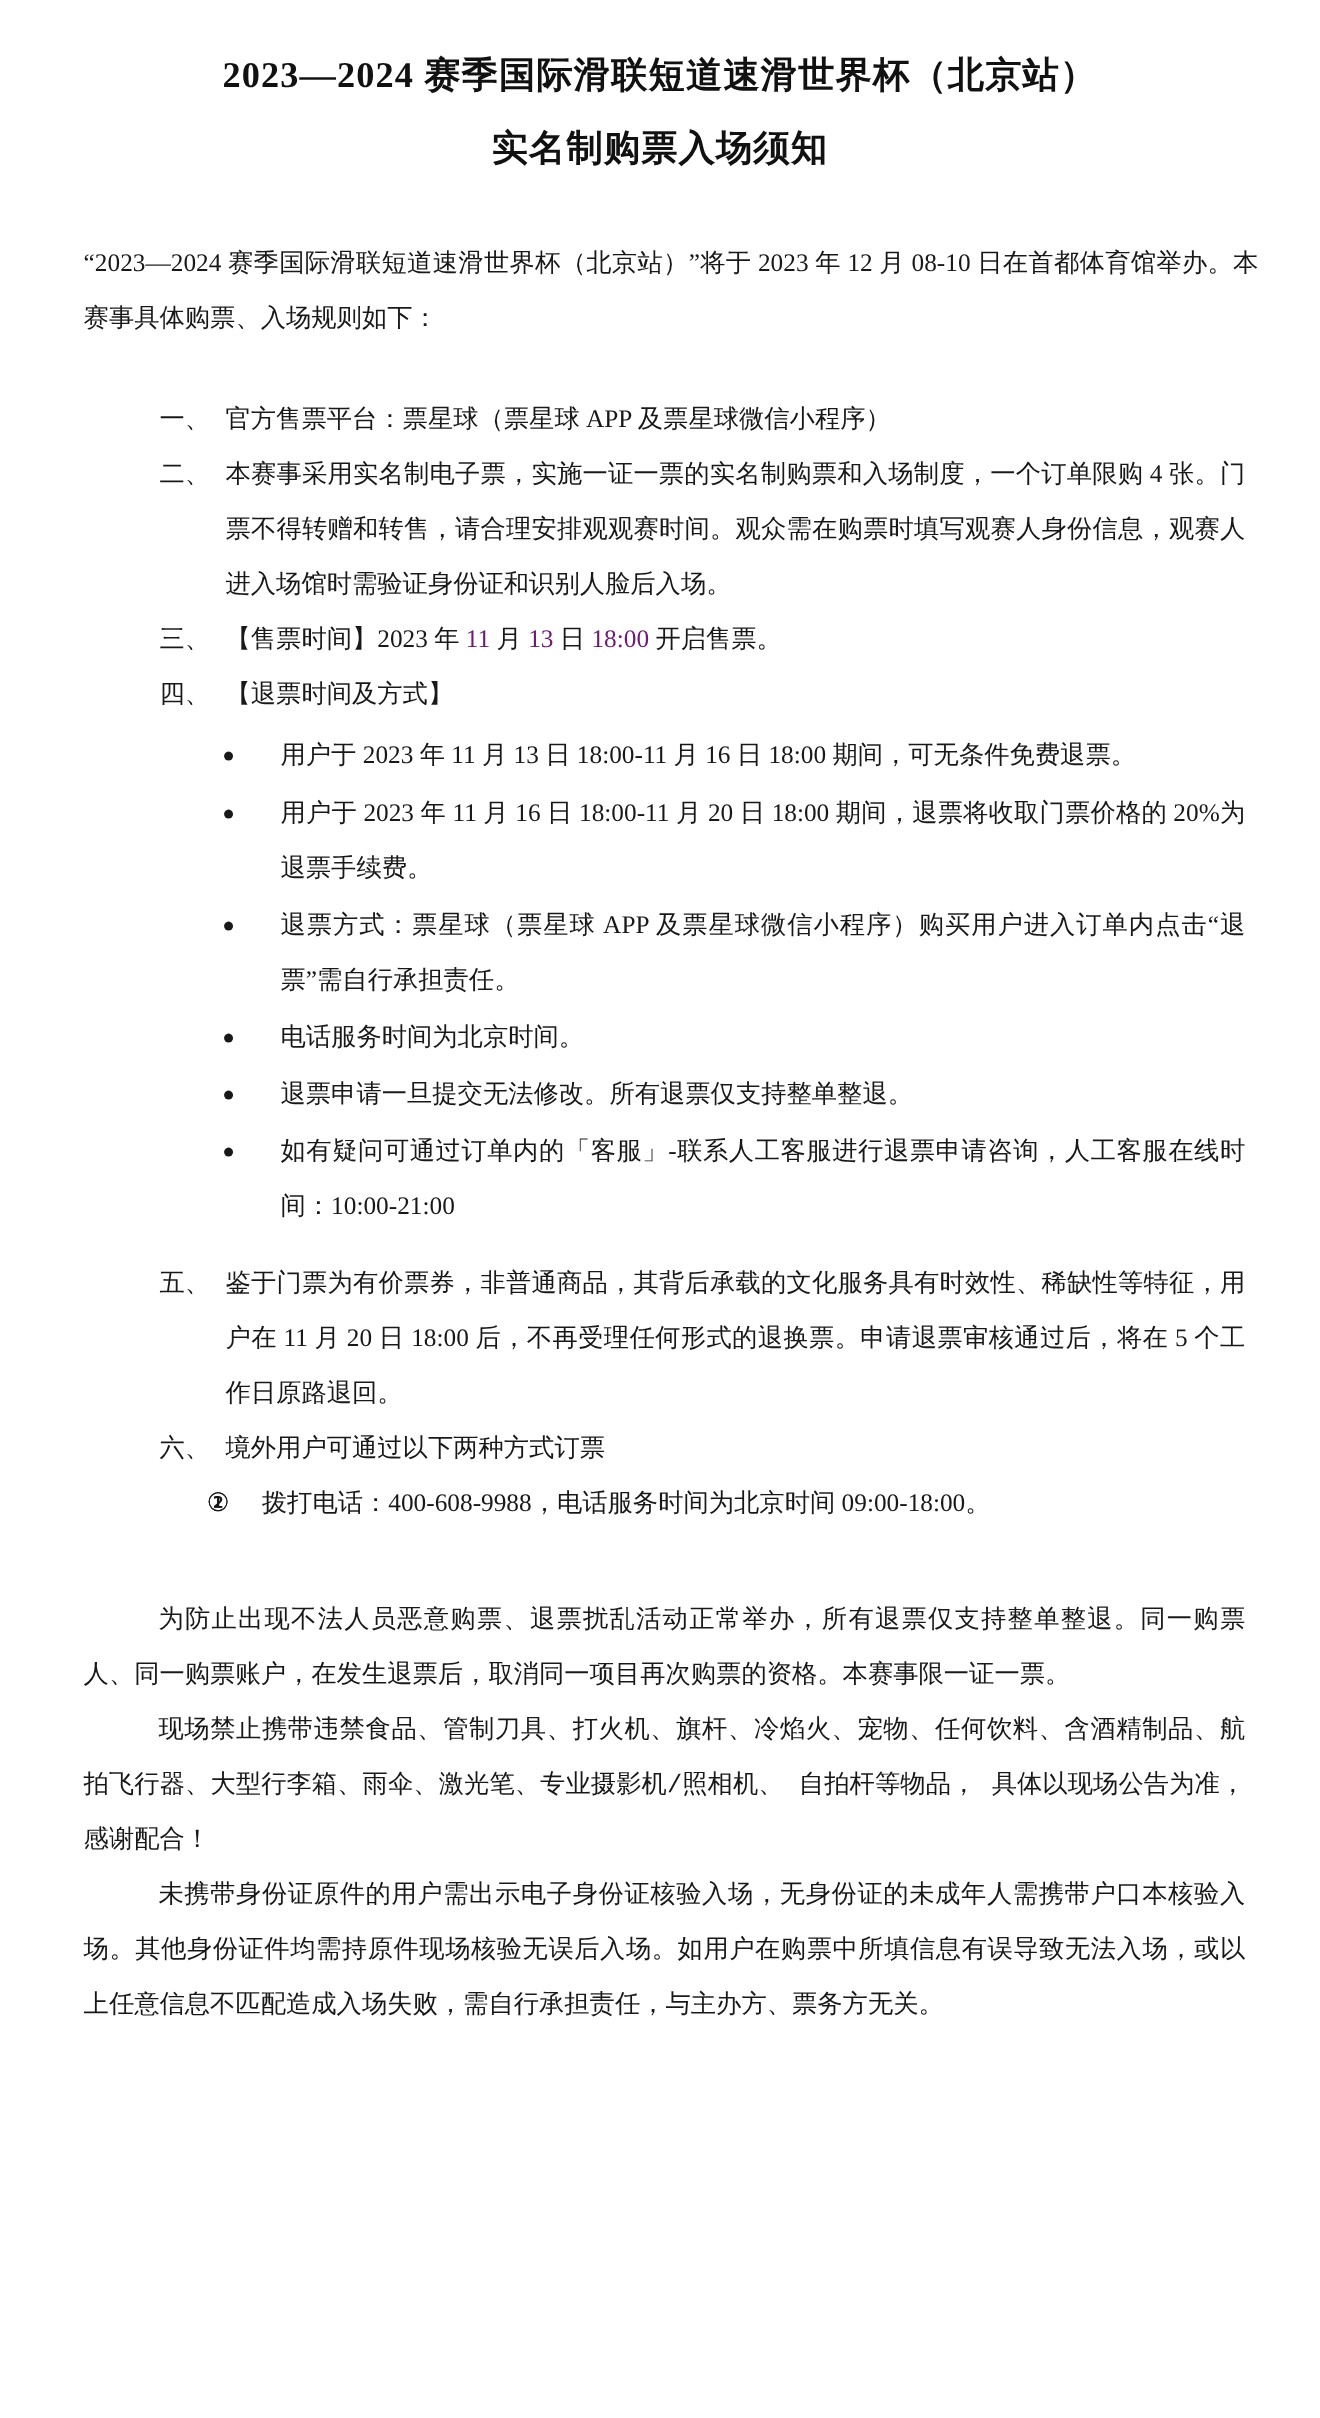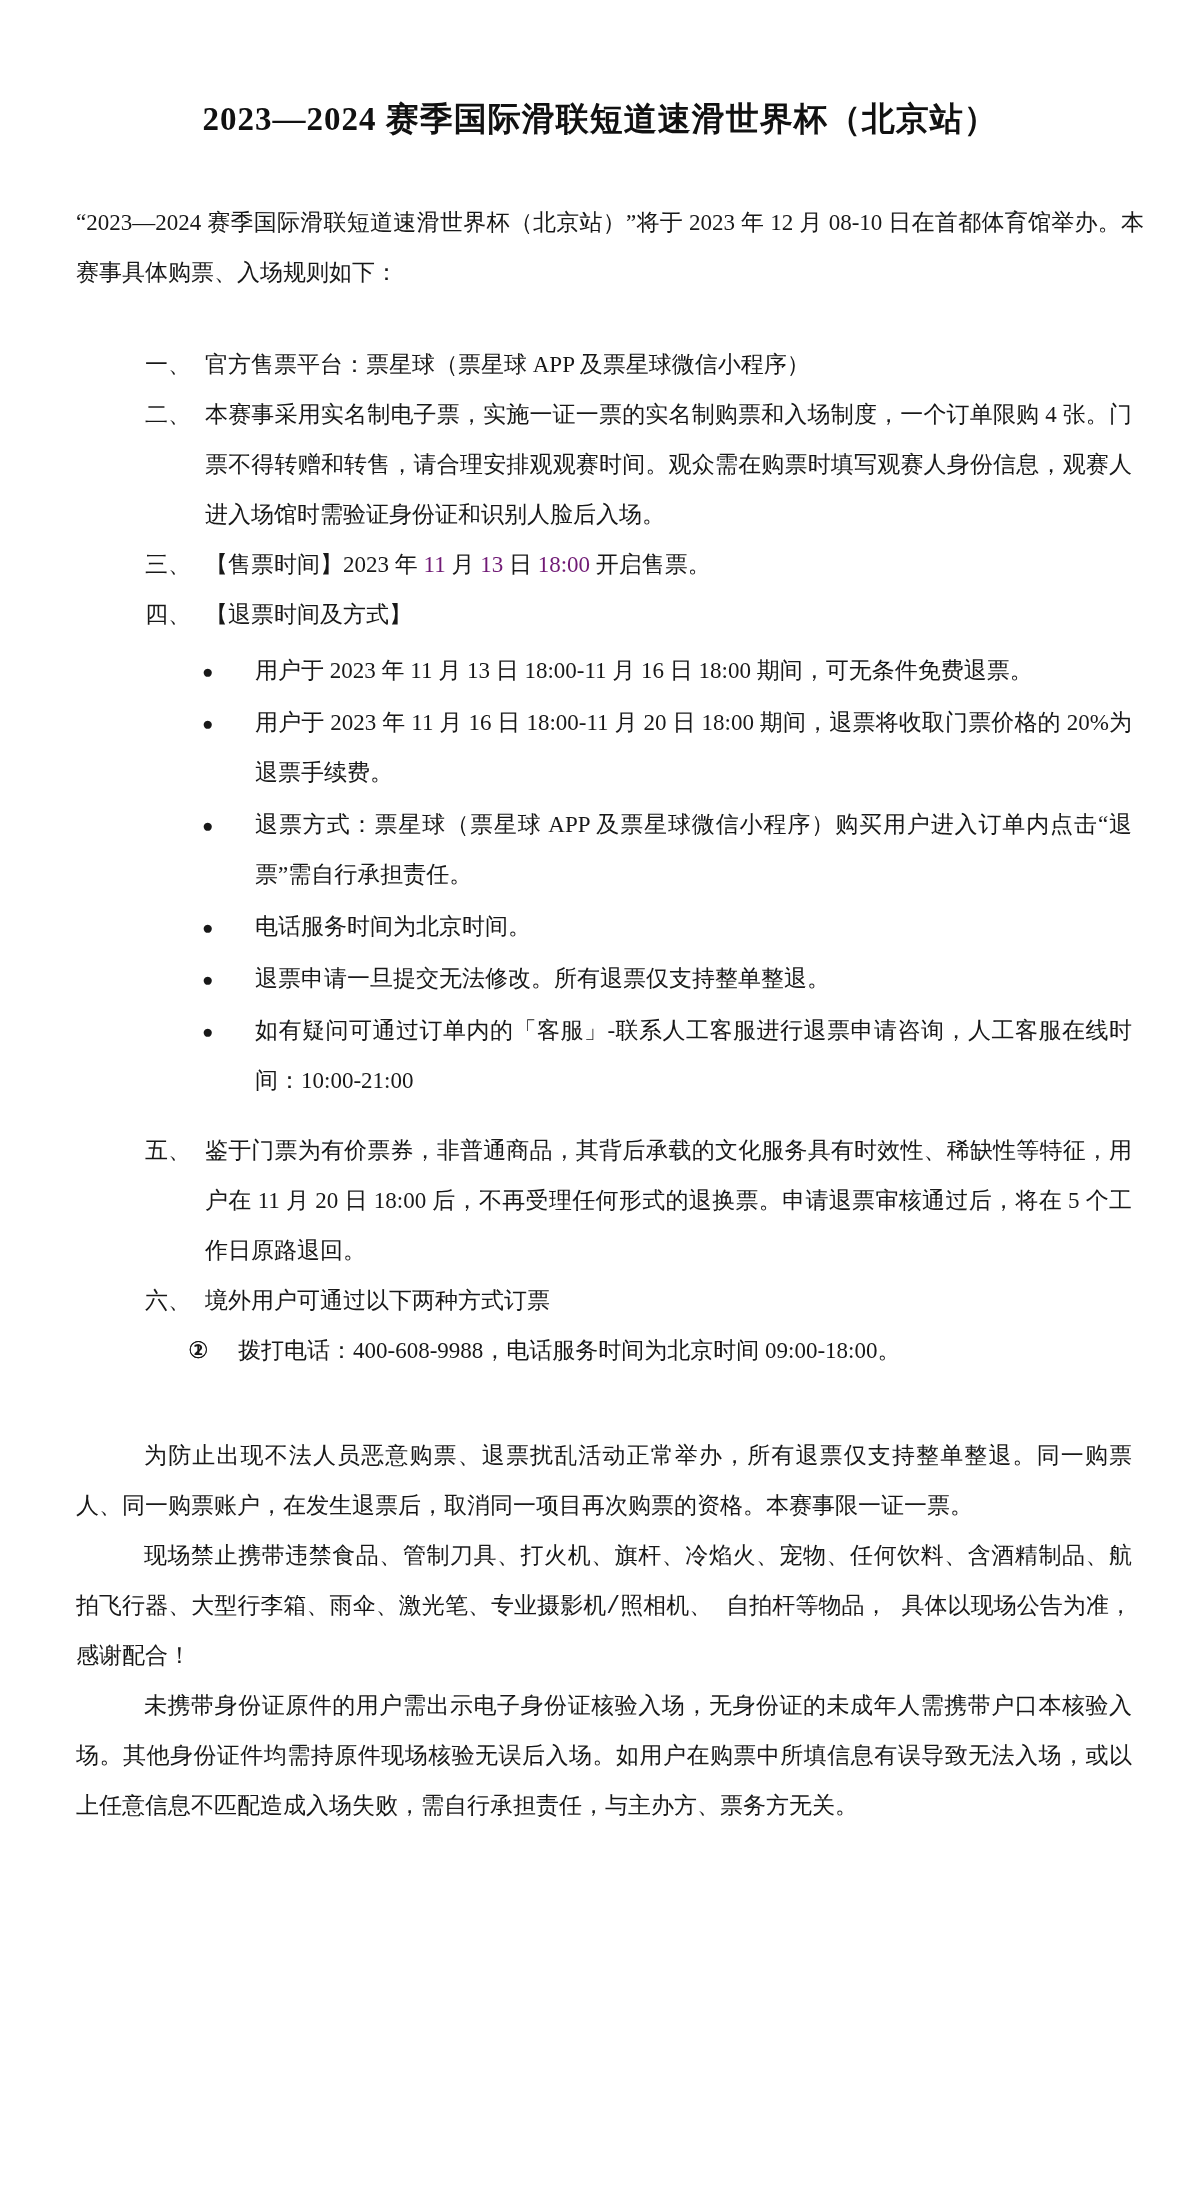--- a/index.html
+++ b/index.html
@@ -10,21 +10,21 @@
   body {
     width: 1200px;
     height: 2198px;
     overflow: hidden;
     color: #181818;
     font-family: "Liberation Serif", "DejaVu Serif", serif;
     font-size: 23px;
     line-height: 50px;
   }
   .doc {
-    padding-top: 86px;
+    padding-top: 36px;
   }
   .title {
     text-align: center;
     font-weight: 700;
     font-size: 33px;
     line-height: 66px;
     color: #111111;
     letter-spacing: 1px;
   }
   .intro {
@@ -92,20 +92,21 @@
     color: #701a75;
   }
 </style>
 </head>
 <body>
 
 <div class="doc">
 
   <div class="title">
     <div>2023—2024 赛季国际滑联短道速滑世界杯（北京站）</div>
+    <div>实名制购票入场须知</div>
   </div>
 
   <p class="intro">“2023—2024 赛季国际滑联短道速滑世界杯（北京站）”将于 2023 年 12 月 08-10 日在首都体育馆举办。本赛事具体购票、入场规则如下：</p>
 
   <div class="rules">
 
     <div class="rule">
       <span class="num">一、</span>
       <span>官方售票平台：票星球（票星球 APP 及票星球微信小程序）</span>
     </div>

